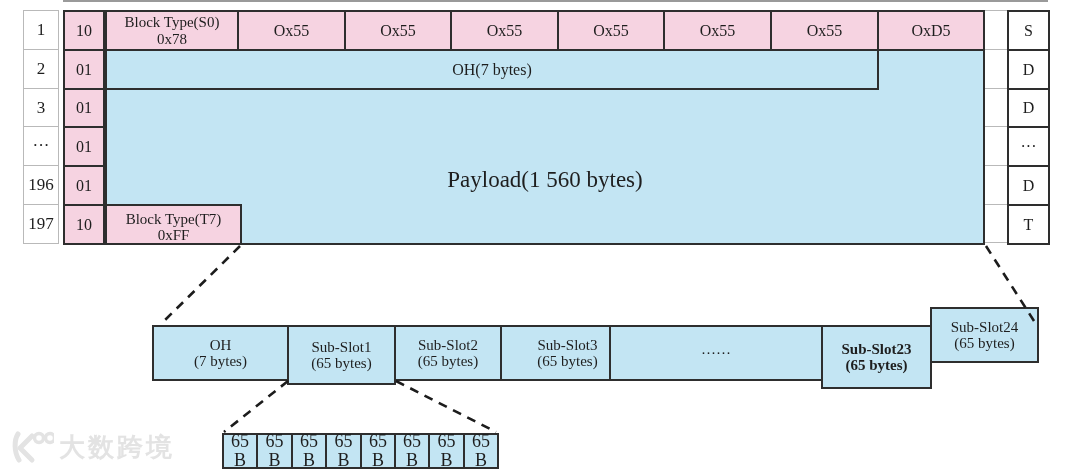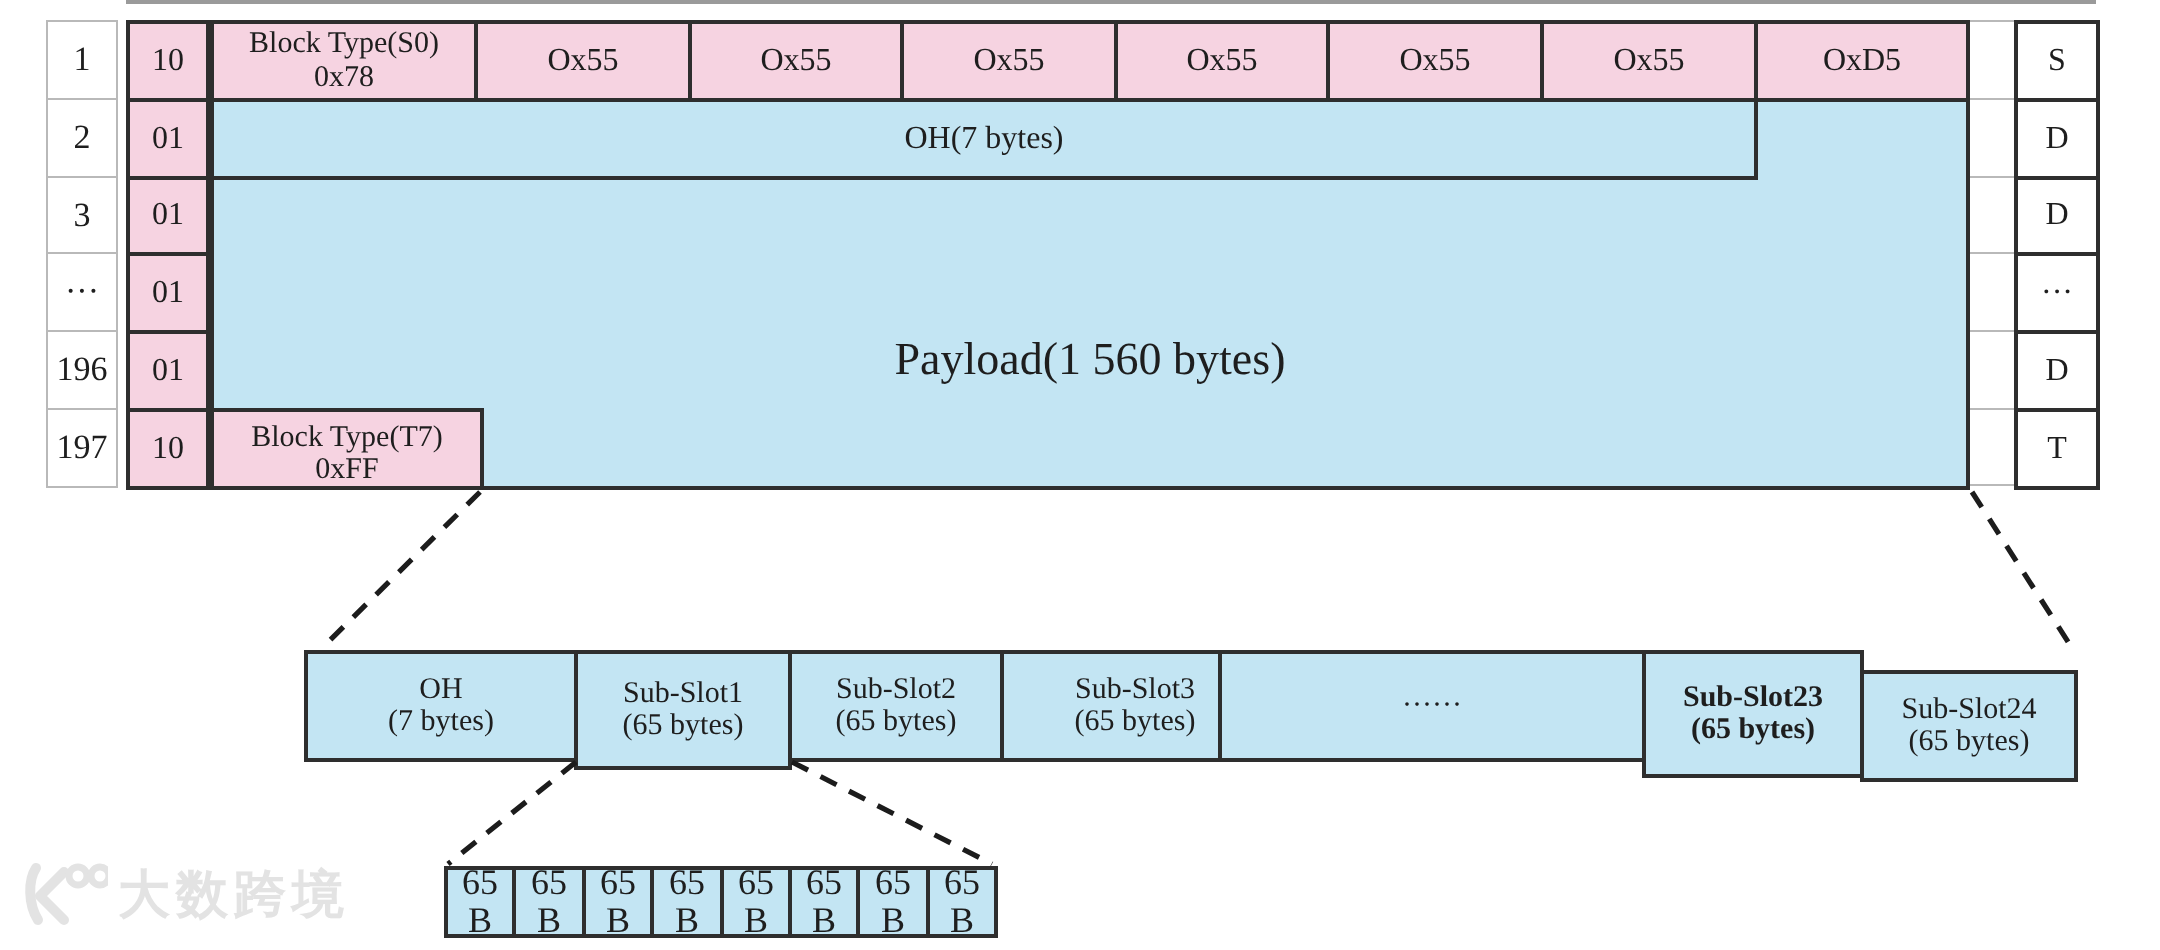--- a/index.html
+++ b/index.html
@@ -159,21 +159,21 @@
     <span>Sub-Slot3</span>
     <span>(65 bytes)</span>
   </div>
   <div class="cell blue fs15" style="left:609px;top:325px;width:214px;height:56px;">
     <span>······</span>
   </div>
   <div class="cell blue fs15" style="left:821px;top:325px;width:111px;height:64px;font-weight:bold;">
     <span>Sub-Slot23</span>
     <span>(65 bytes)</span>
   </div>
-  <div class="cell blue fs15" style="left:930px;top:335px;width:109px;height:56px;">
+  <div class="cell blue fs15" style="left:930px;top:307px;width:109px;height:56px;">
     <span>Sub-Slot24</span>
     <span>(65 bytes)</span>
   </div>
 
   <div class="cell blue fs13" style="left:222px;top:433px;width:36px;height:36px;">
       <span>65 B</span>
     </div>
   <div class="cell blue fs13" style="left:256px;top:433px;width:37px;height:36px;">
       <span>65 B</span>
     </div>

